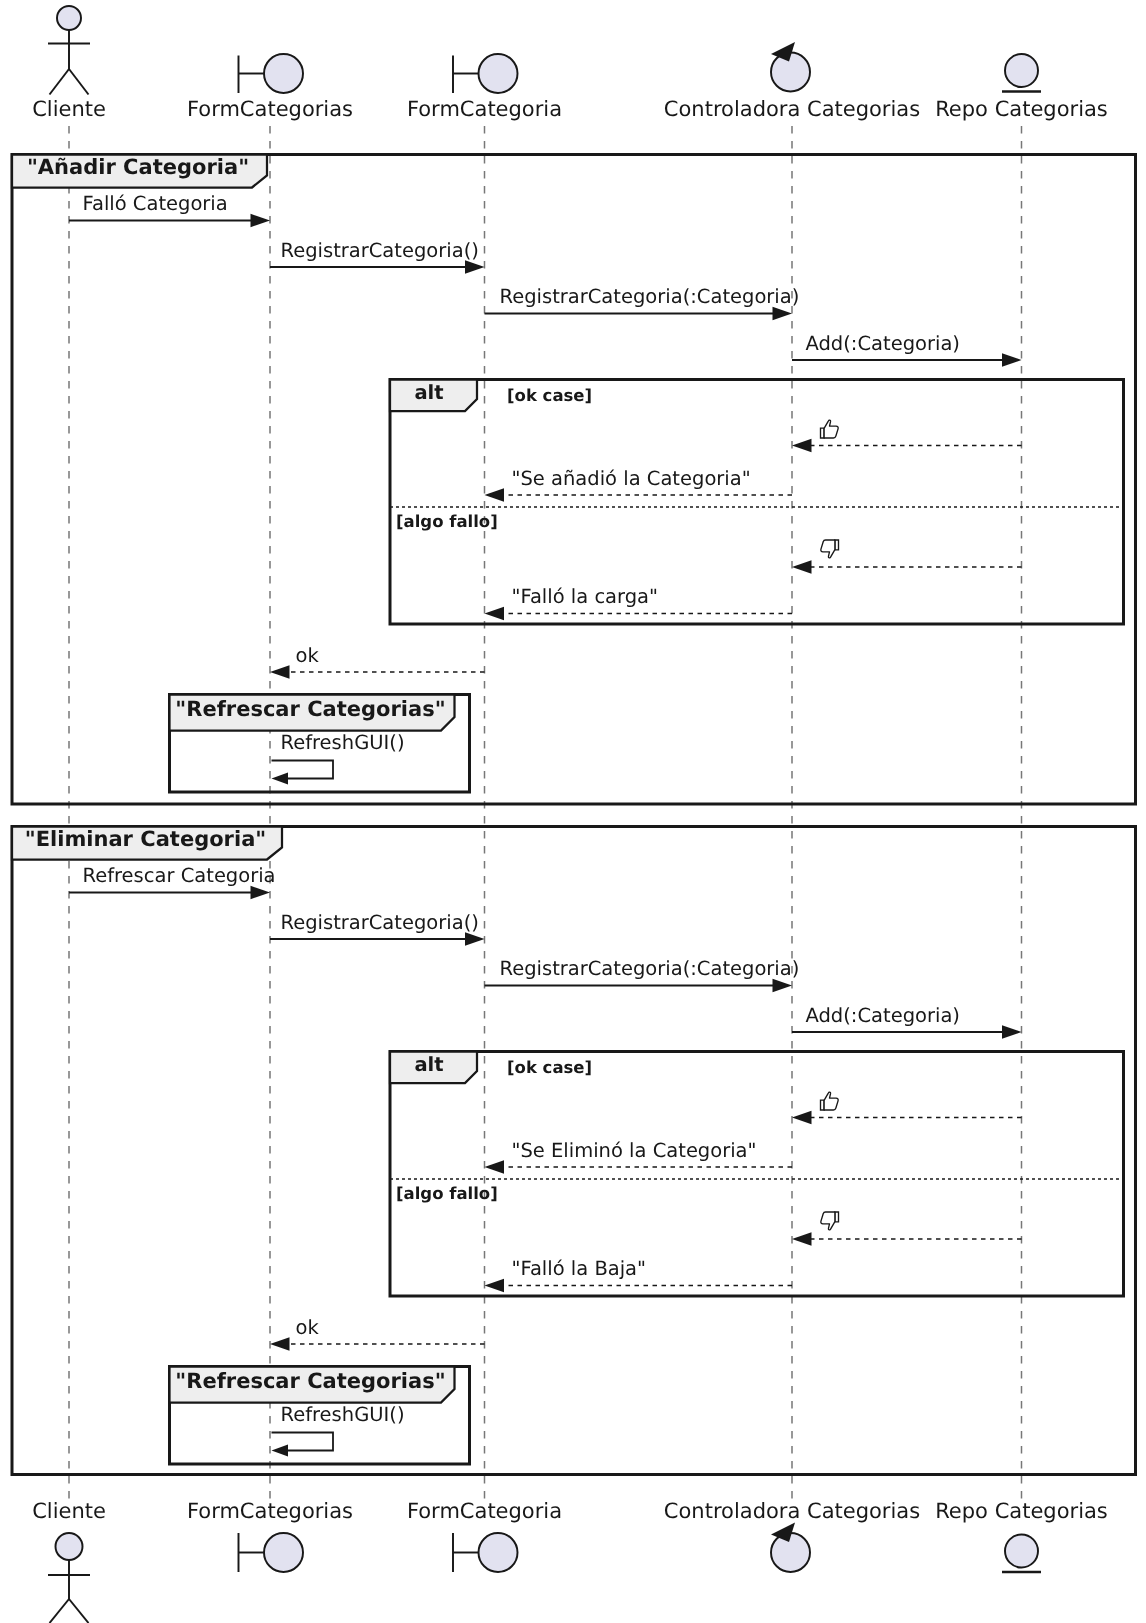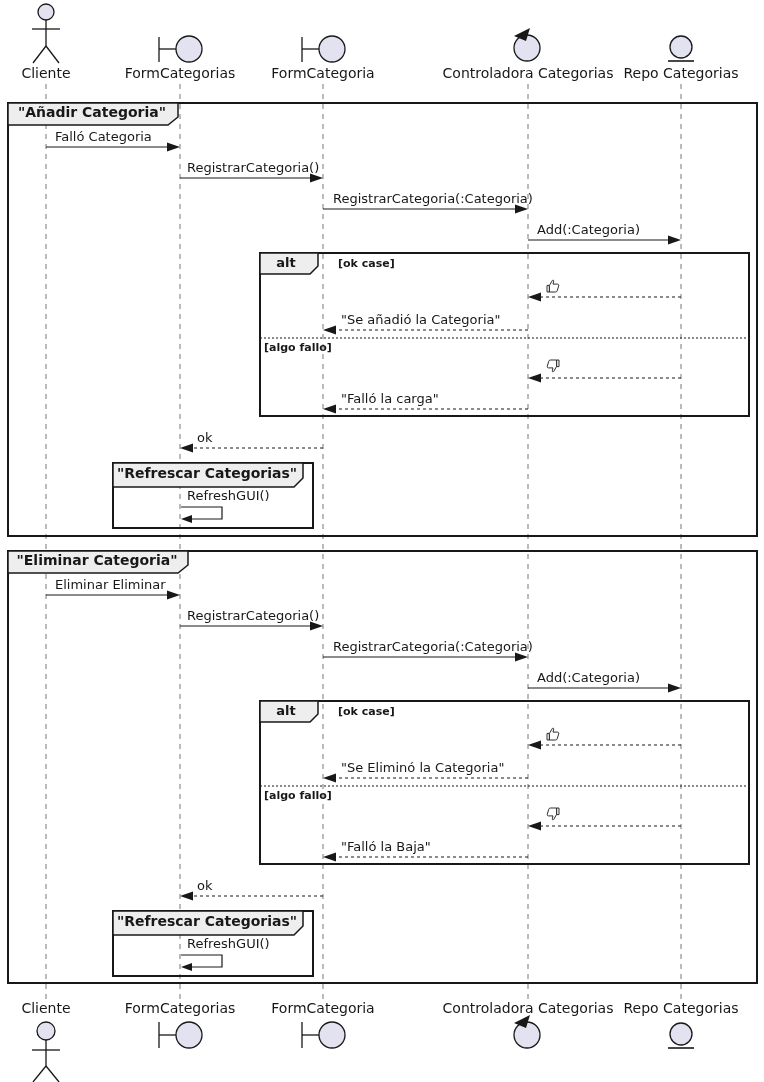--- a/index.html
+++ b/index.html
@@ -224,21 +224,21 @@
   <div class="lbl t11 b" style="left:338px;top:257px">[ok case]</div>
   <div class="lbl" style="left:341px;top:313px">"Se añadió la Categoria"</div>
   <div class="lbl t11 b" style="left:264px;top:341px">[algo fallo]</div>
   <div class="lbl" style="left:341px;top:392px">"Falló la carga"</div>
 
   <div class="lbl" style="left:197px;top:431px">ok</div>
   <div class="lbl t14 b tc" style="left:113px;top:466px;width:188px">"Refrescar Categorias"</div>
   <div class="lbl" style="left:187px;top:489px">RefreshGUI()</div>
 
   <div class="lbl t14 b tc" style="left:8px;top:553px;width:178px">"Eliminar Categoria"</div>
-  <div class="lbl" style="left:55px;top:578px">Eliminar Eliminar</div>
+  <div class="lbl" style="left:55px;top:578px">Refrescar Categoria</div>
   <div class="lbl" style="left:187px;top:609px">RegistrarCategoria()</div>
   <div class="lbl" style="left:333px;top:640px">RegistrarCategoria(:Categoria)</div>
   <div class="lbl" style="left:537px;top:671px">Add(:Categoria)</div>
 
   <div class="lbl b tc" style="left:260px;top:704px;width:52px">alt</div>
   <div class="lbl t11 b" style="left:338px;top:705px">[ok case]</div>
   <div class="lbl" style="left:341px;top:761px">"Se Eliminó la Categoria"</div>
   <div class="lbl t11 b" style="left:264px;top:789px">[algo fallo]</div>
   <div class="lbl" style="left:341px;top:840px">"Falló la Baja"</div>
 

